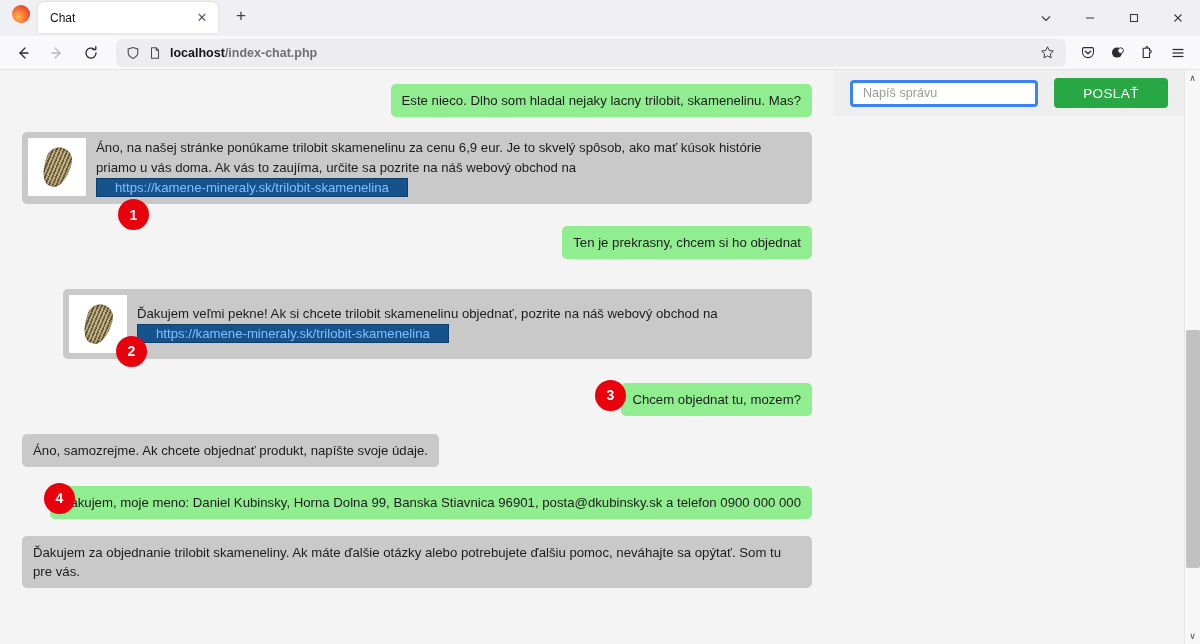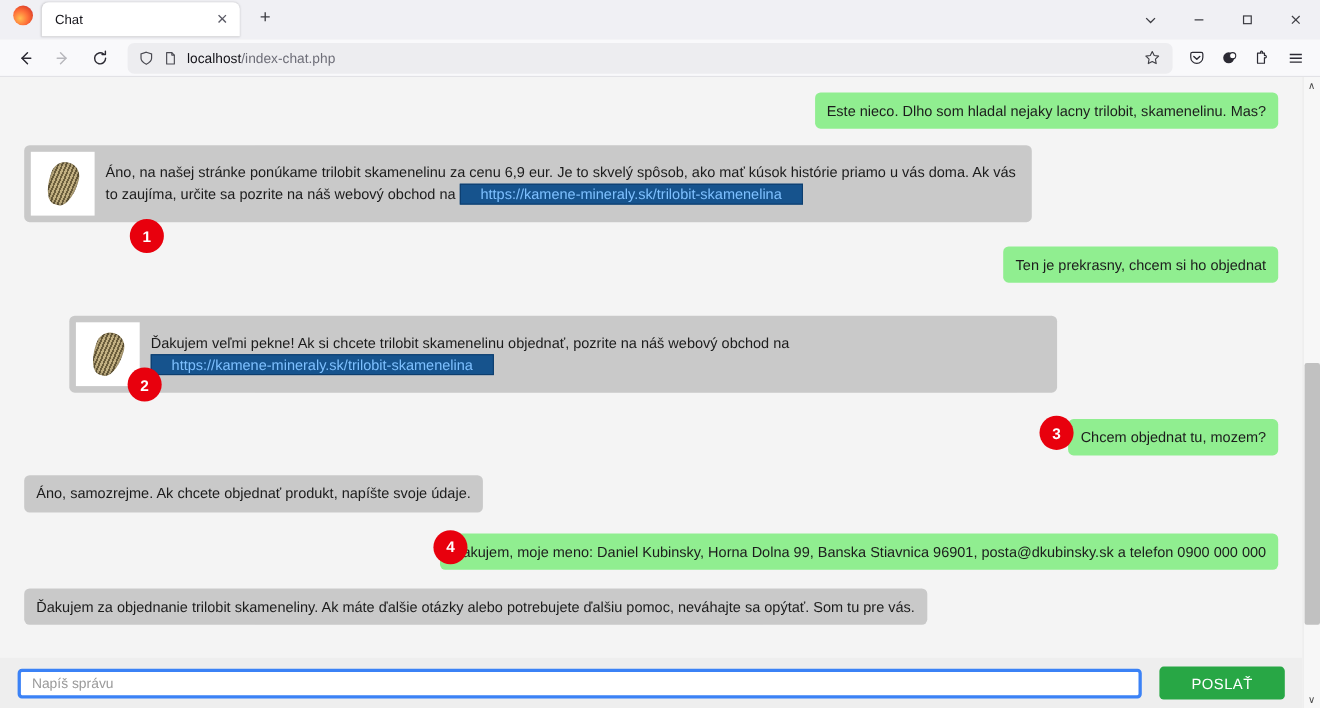--- a/index.html
+++ b/index.html
@@ -64,32 +64,32 @@
     display:flex; align-items:center; justify-content:center;
     border-radius: 4px; color:#2b2a33;
   }
   .navbtn.disabled { color:#b8b8bd; }
   .urlbar {
     flex: 1; height: 28px; margin: 0 6px;
     background: #ededf0; border-radius: 6px;
     display: flex; align-items: center; padding: 0 6px;
   }
   .urlicon { width: 22px; display:flex; align-items:center; justify-content:center; color:#4a4a52; }
-  .urltext { flex:1; font-size: 12.5px; color:#15141a; padding-left: 4px; white-space: nowrap; }
+  .urltext { flex:1; font-size: 12.5px; color:#15141a; padding-left: 4px; white-space: nowrap; font-weight: bold; }
   .urltext .path { color: #6e6e78; }
   .star { width: 26px; display:flex; align-items:center; justify-content:center; color:#3d3d43; }
   .toolicon {
     width: 28px; height: 28px; margin-left: 2px;
     display:flex; align-items:center; justify-content:center; color:#2b2a33; border-radius:4px;
   }
 
   
   .viewport { flex: 1; display: flex; position: relative; background:#f4f4f4; overflow: hidden; }
   .page {
-    flex: 1; display: flex; flex-direction: column;
+    flex: 1; display: flex; flex-direction: row;
     background: #f4f4f4; position: relative; overflow: hidden;
   }
   .chat-area {
     flex: 1; padding: 14px 22px 0 22px; position: relative; overflow: hidden;
   }
 
   .row { display: flex; margin-bottom: 14px; position: relative; }
   .row.bot { justify-content: flex-start; }
   .row.user { justify-content: flex-end; }
 

